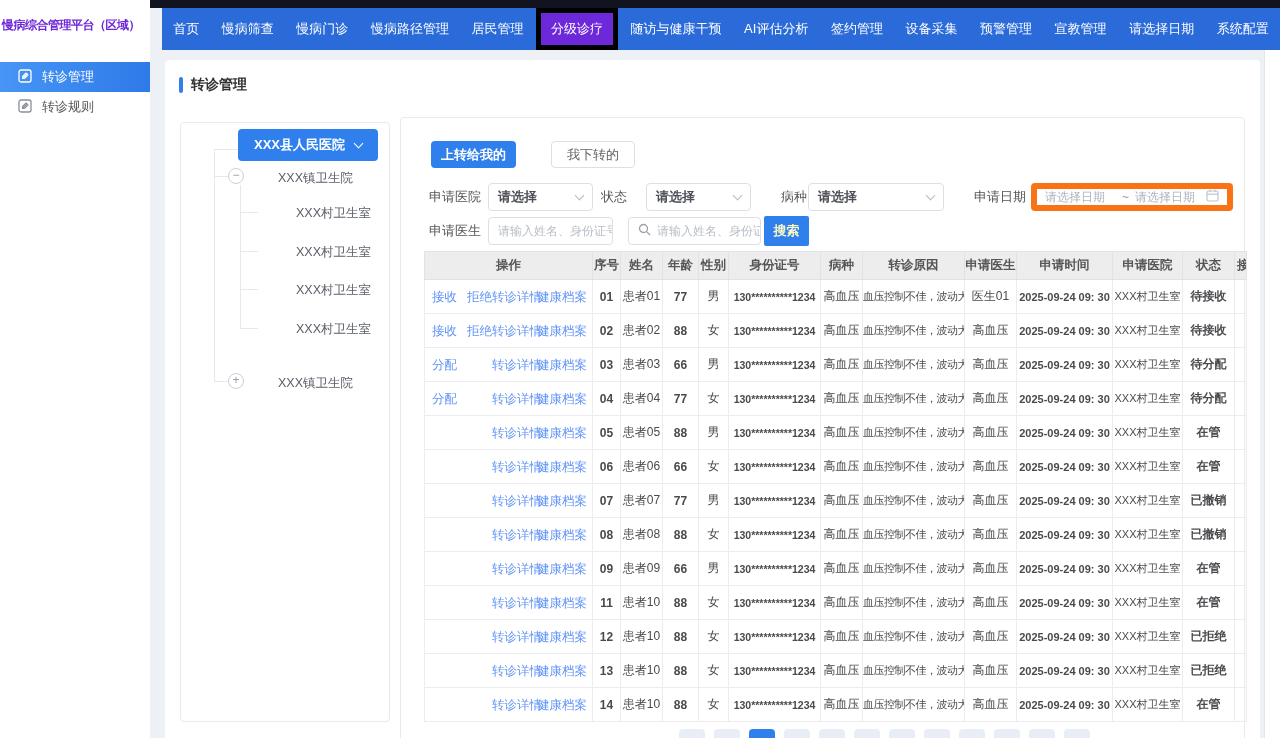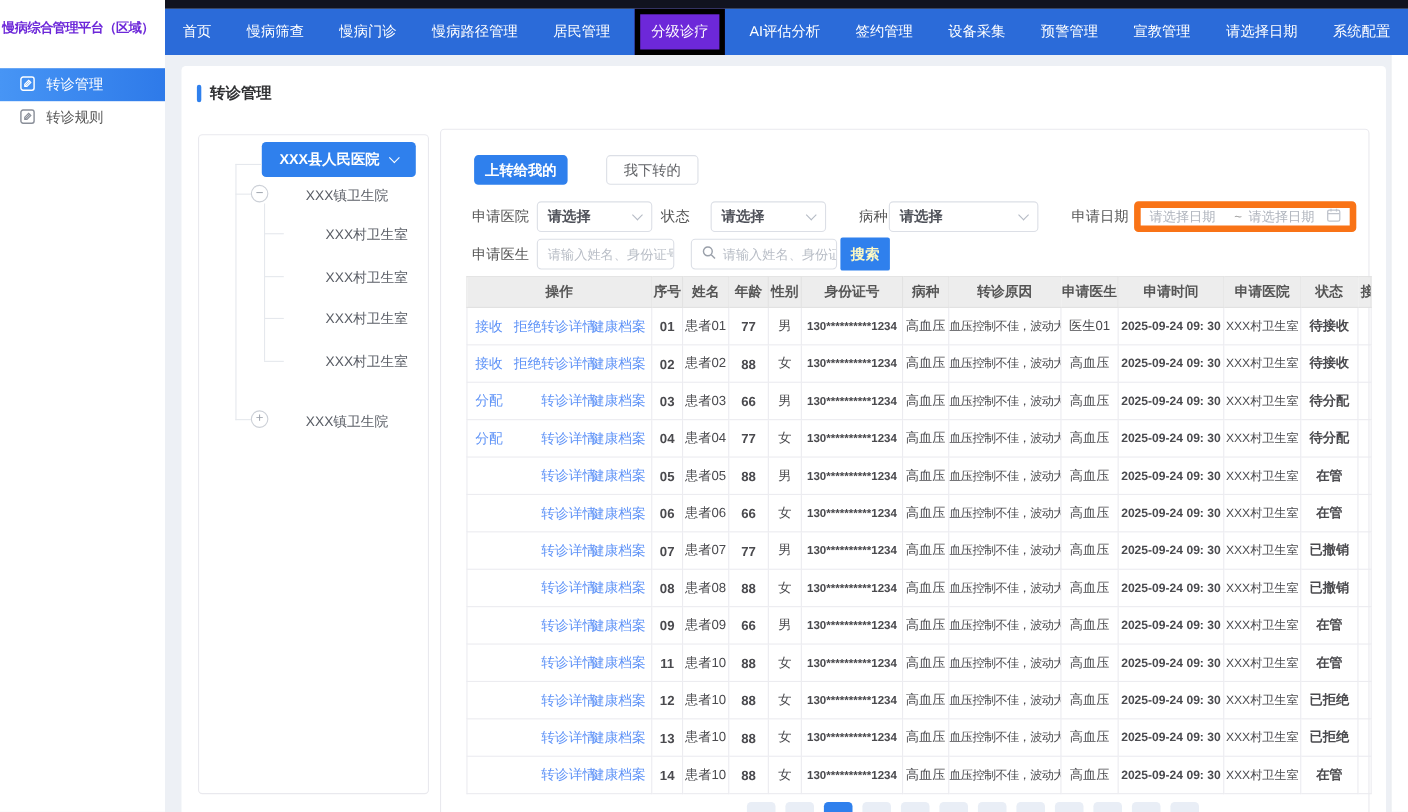--- a/index.html
+++ b/index.html
@@ -5,21 +5,21 @@
   * { margin:0; padding:0; box-sizing:border-box; }
   html,body { width:1280px; height:738px; overflow:hidden; background:#edf0f5;
     font-family:"Liberation Sans","DejaVu Sans",sans-serif; }
 
   
   .header { position:absolute; left:0; top:0; width:1280px; height:50px; display:flex; z-index:5; }
   .logo { width:150px; height:50px; background:#fff; color:#6d28d9; font-weight:bold;
     font-size:12px; display:flex; align-items:center; padding:0 2px; letter-spacing:-0.5px; white-space:nowrap; overflow:hidden; }
   .nav-wrap { flex:1; display:flex; flex-direction:column; min-width:0; }
   .nav-strip { height:8px; background:#11131f; }
-  .nav-bar { flex:1; background:#2b6bd9; display:flex; align-items:stretch; color:#fff; font-size:13px; }
+  .nav-bar { flex:1; background:#2b6bd9; display:flex; align-items:stretch; color:#fff; font-size:13px;margin-left:12px; }
   .topnav { flex:1; display:flex; justify-content:space-around; min-width:0; }
   .nav-item { display:flex; align-items:center; padding:0 10px; white-space:nowrap; cursor:pointer; }
   .nav-item.active { background:#6d28d9; border:5px solid #000000; }
   .userbox { display:flex; align-items:center; gap:8px; padding:0 0 0 6px; white-space:nowrap; }
   .avatar { width:24px; height:24px; border-radius:50%; background:#cfe6f8; overflow:hidden; flex:none; }
   .uname { font-size:13px; }
   .ucaret { width:0; height:0; border-left:5px solid transparent; border-right:5px solid transparent; border-top:6px solid #fff; }
   .logout { font-size:13px; padding:0 0 0 16px; margin-right:-4px; }
 
   
@@ -105,20 +105,21 @@
   <div class="nav-wrap">
     <div class="nav-strip"></div>
     <div class="nav-bar">
       <div class="topnav" id="topnav">
           <div class="nav-item">首页</div>
           <div class="nav-item">慢病筛查</div>
           <div class="nav-item">慢病门诊</div>
           <div class="nav-item">慢病路径管理</div>
           <div class="nav-item">居民管理</div>
           <div class="nav-item active">分级诊疗</div>
+          <div class="nav-item">随访与健康干预</div>
           <div class="nav-item">AI评估分析</div>
           <div class="nav-item">签约管理</div>
           <div class="nav-item">设备采集</div>
           <div class="nav-item">预警管理</div>
           <div class="nav-item">宣教管理</div>
           <div class="nav-item">请选择日期</div>
           <div class="nav-item">系统配置</div>
         </div>
     </div>
   </div>

